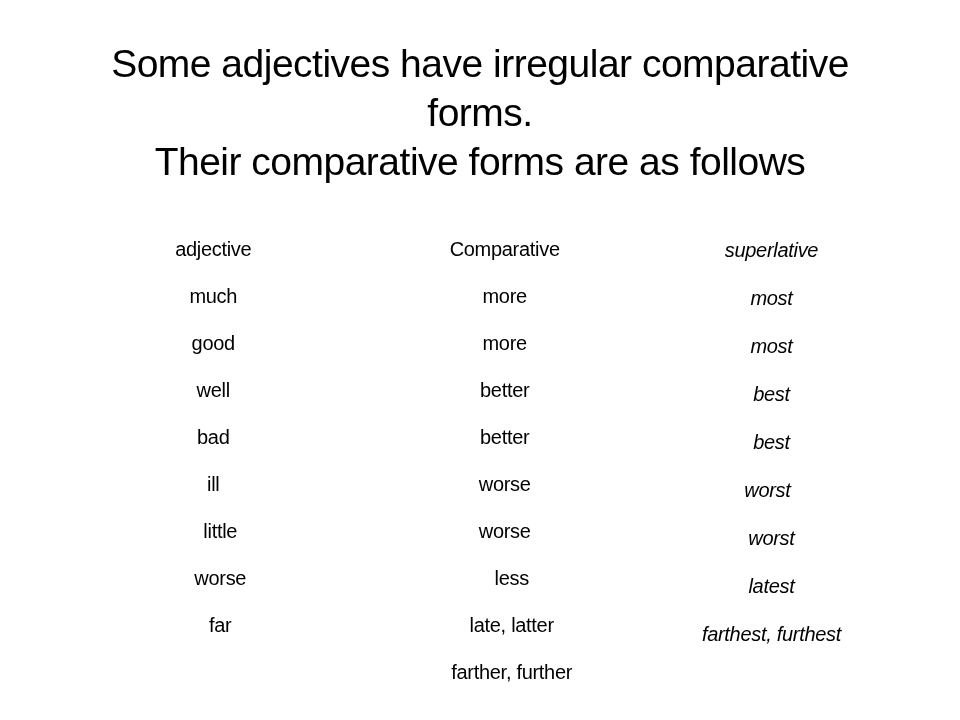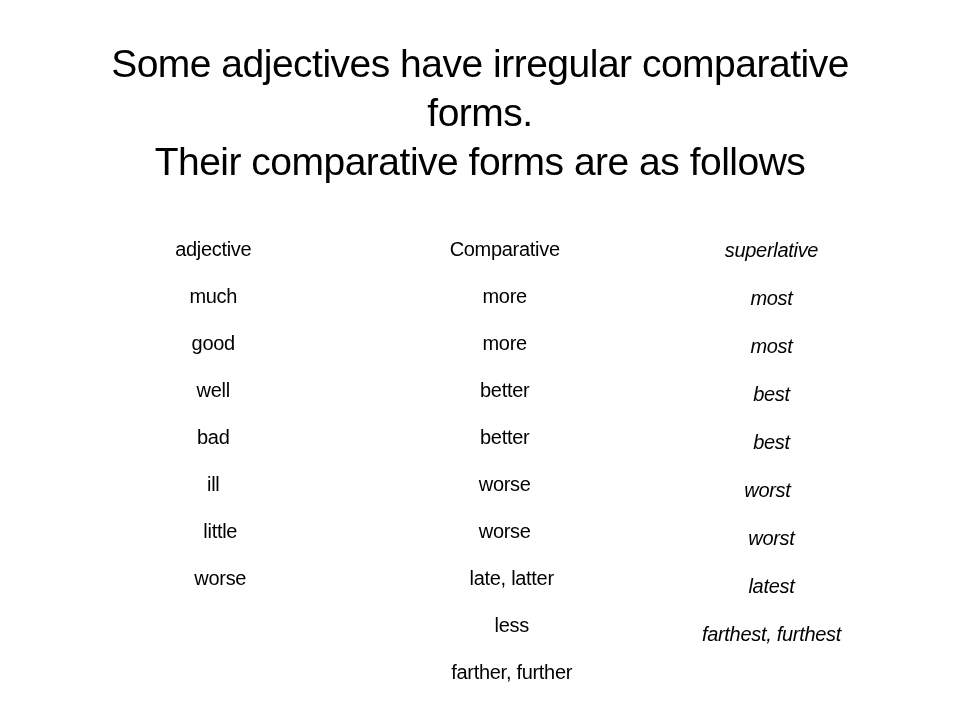--- a/index.html
+++ b/index.html
@@ -74,32 +74,33 @@
 
   <div class="col col-adj">
     <div class="cell">adjective</div>
     <div class="cell">much</div>
     <div class="cell">good</div>
     <div class="cell">well</div>
     <div class="cell">bad</div>
     <div class="cell">ill</div>
     <div class="cell indent">little</div>
     <div class="cell indent">worse</div>
+    <div class="cell indent">far</div>
   </div>
 
   <div class="col col-comp">
     <div class="cell">Comparative</div>
     <div class="cell">more</div>
     <div class="cell">more</div>
     <div class="cell">better</div>
     <div class="cell">better</div>
     <div class="cell">worse</div>
     <div class="cell">worse</div>
+    <div class="cell indent">less</div>
     <div class="cell indent">late, latter</div>
-    <div class="cell indent">less</div>
     <div class="cell indent">farther, further</div>
   </div>
 
   <div class="col col-sup">
     <div class="cell">superlative</div>
     <div class="cell">most</div>
     <div class="cell">most</div>
     <div class="cell">best</div>
     <div class="cell">best</div>
     <div class="cell indent-neg">worst</div>

